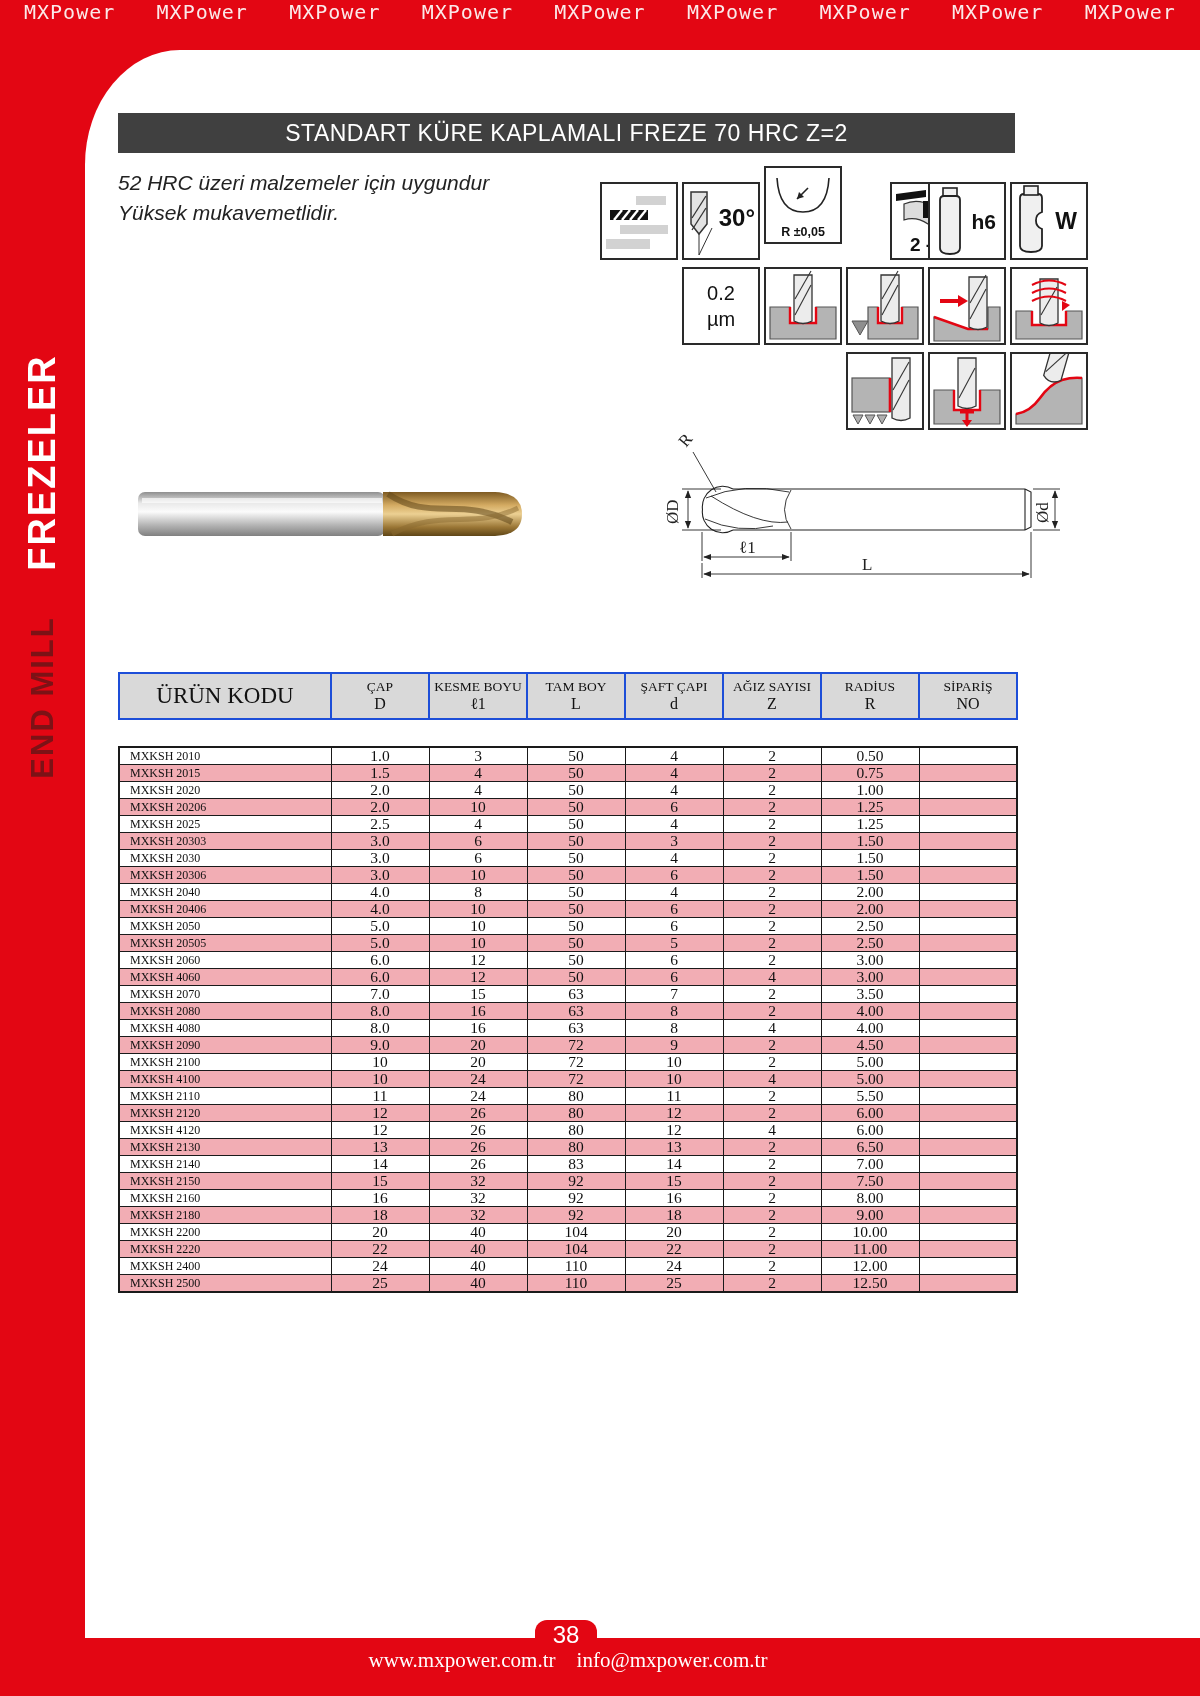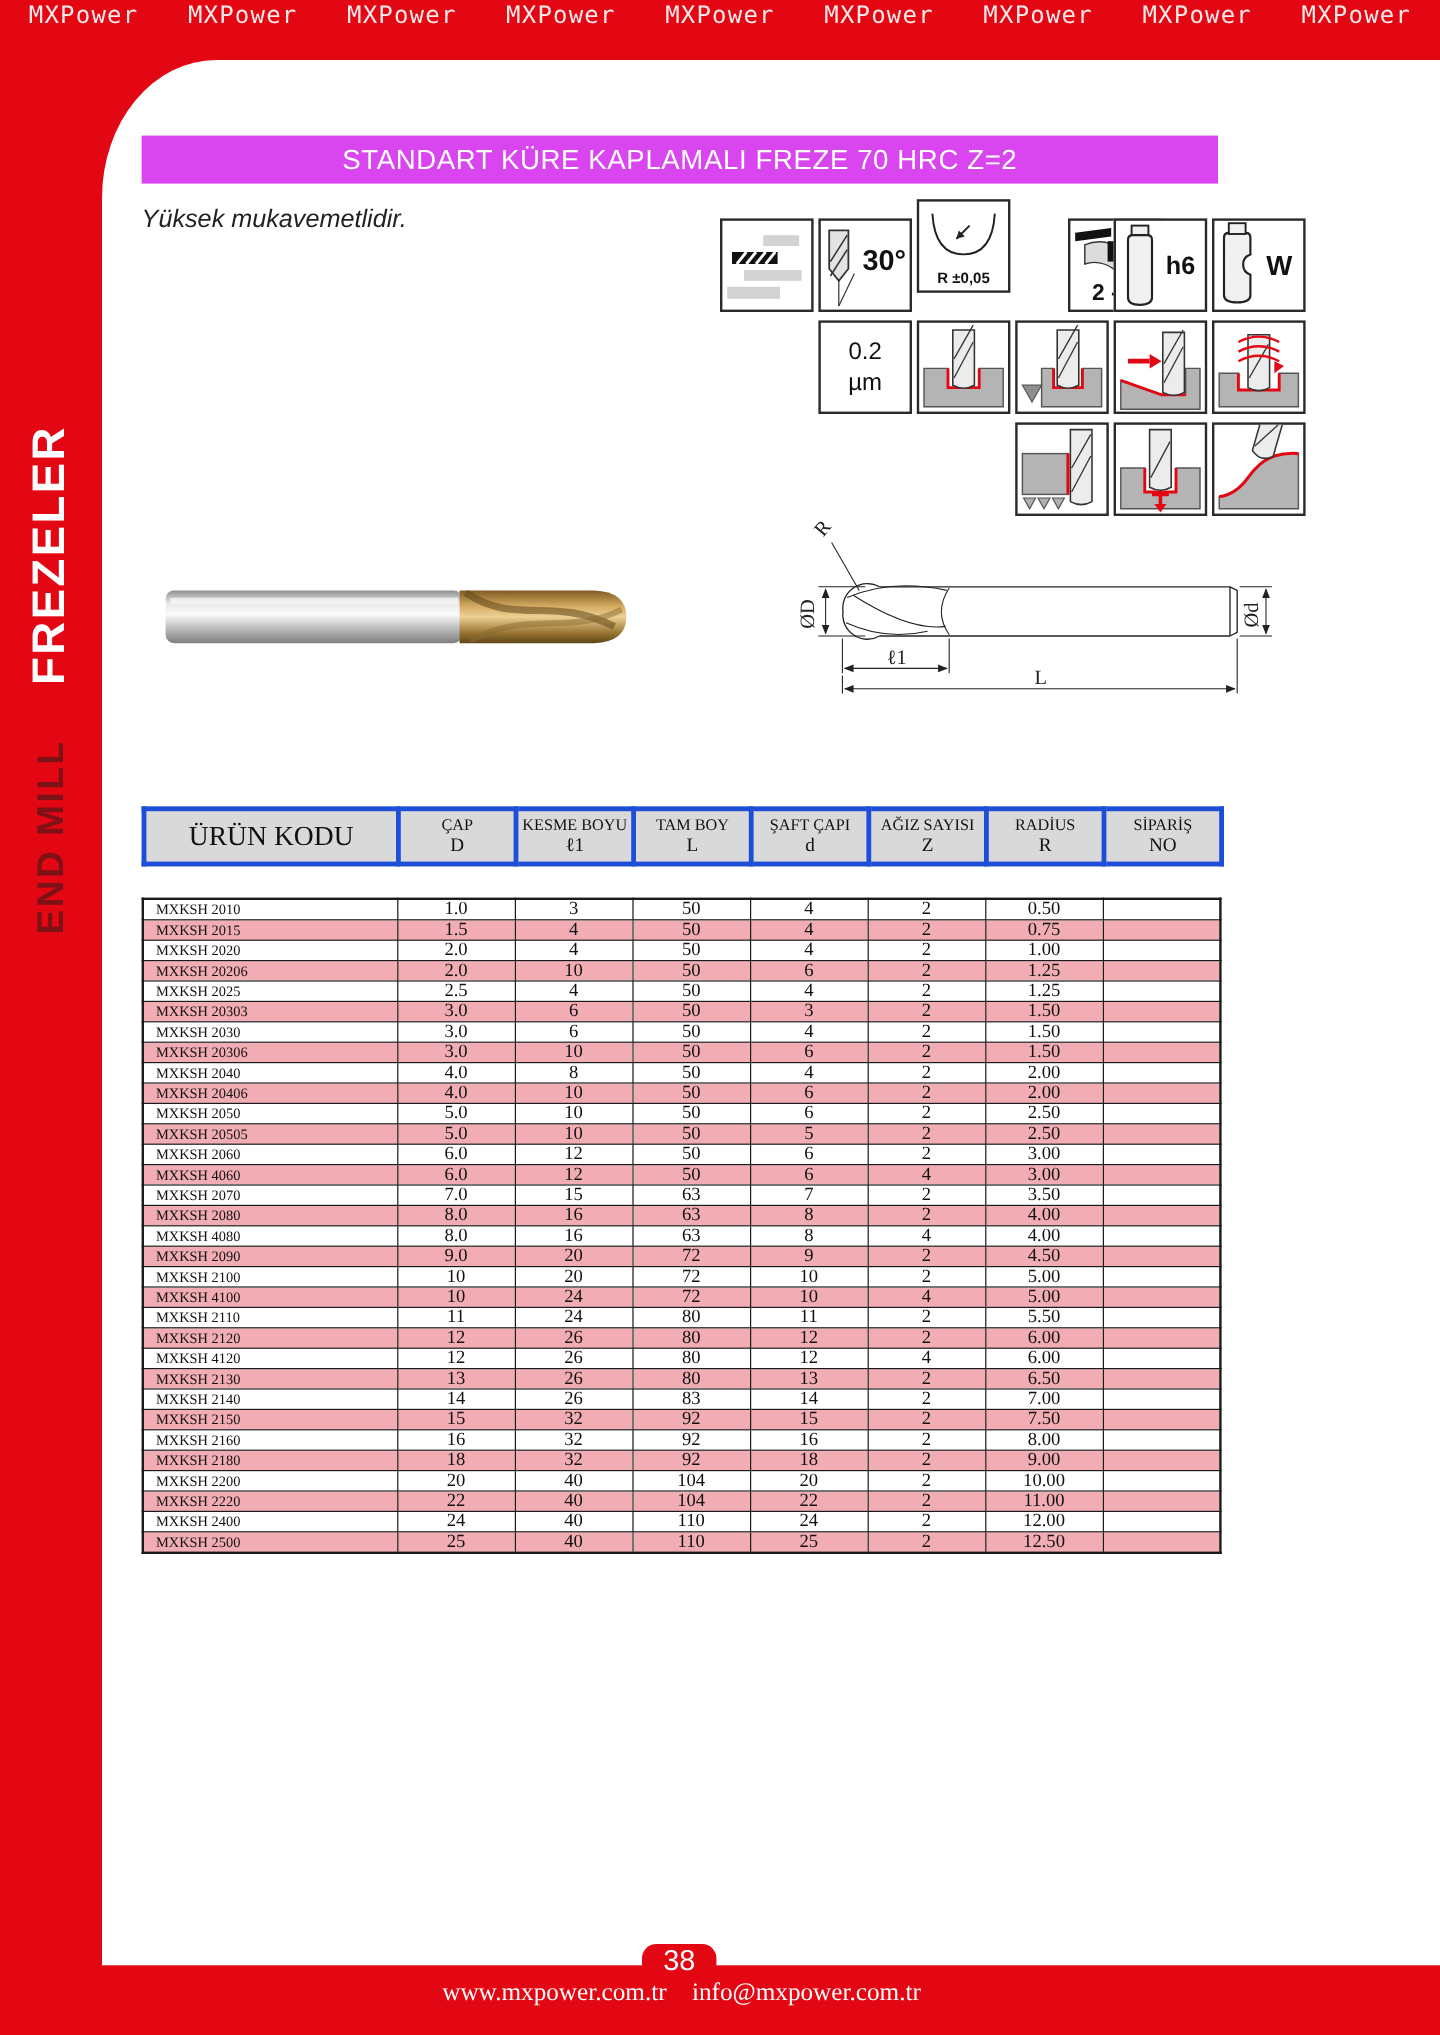--- a/index.html
+++ b/index.html
@@ -30,21 +30,21 @@
     width:300px; height:85px; line-height:85px; left:-108px; top:420px;
     font-size:38px; font-weight:600; color:#ffffff; letter-spacing:2px;
   }
   .endmill {
     width:260px; height:85px; line-height:85px; left:-88px; top:655px;
     font-size:31px; font-weight:600; color:#7c1216; letter-spacing:2px;
   }
   
   .titlebar {
     position:absolute; left:118px; top:113px; width:897px; height:40px;
-    background:#d946ef; color:#fff; display:flex; align-items:center; justify-content:center;
+    background:#404040; color:#fff; display:flex; align-items:center; justify-content:center;
     font-size:23px; letter-spacing:0.5px;
   }
   .desc {
     position:absolute; left:118px; top:168px; width:440px;
     font-style:italic; font-size:21px; line-height:30px; color:#222;
   }
   
   .ibox {
     position:absolute; width:78px; height:78px; background:#fff;
     border:2px solid #2a2a2a;
@@ -60,21 +60,21 @@
   .surface-box div { font-size:20px; color:#111; line-height:26px; }
   
   .tool-photo { position:absolute; left:130px; top:478px; }
   .tech-drawing { position:absolute; left:608px; top:430px; }
   .tech-drawing text { font-family:"Liberation Serif", serif; font-size:17px; fill:#222; }
   
   .tablewrap { position:absolute; left:118px; top:672px; width:898px; }
   table { border-collapse:collapse; table-layout:fixed; width:898px;
           font-family:"Liberation Serif", serif; }
   .hdr-table { background:#d9d9d9; border:2px solid #1a1a1a; }
-  .hdr-table th { border:4px solid #1d4ed8; height:46px; vertical-align:middle;
+  .hdr-table th { border:2px solid #1d4ed8; height:46px; vertical-align:middle;
                   font-weight:normal; color:#111; padding:1px 0; }
   .hdr-table th .ht { font-size:13.5px; line-height:16px; }
   .hdr-table th .hs { font-size:16px;  line-height:18px; }
   .hdr-table th.col-code .ht { font-size:23px; line-height:40px; }
   .body-table { border:2px solid #1a1a1a; margin-top:26px; }
   .body-table td {
     border:1px solid #1a1a1a; height:16px; line-height:16px;
     font-size:15.5px; color:#111; text-align:center; padding:0;
     overflow:hidden; white-space:nowrap;
   }
@@ -110,20 +110,21 @@
     </div>
 
   <div class="vlabel frezeler">FREZELER</div>
   <div class="vlabel endmill">END MILL</div>
 
   <div class="content">
 
     <div class="titlebar" style="left:33px; top:63px;">STANDART KÜRE KAPLAMALI FREZE 70 HRC Z=2</div>
 
     <div class="desc" style="left:33px; top:118px;">
+      <div>52 HRC üzeri malzemeler için uygundur</div>
       <div>Yüksek mukavemetlidir.</div>
     </div>
 
     <div class="ibox" style="left:515px; top:132px;">
       <svg width="74" height="74" viewBox="0 0 74 74">
         <rect x="34" y="12" width="30" height="9" fill="#d2d2d2"></rect>
         <rect x="8" y="26" width="38" height="10" fill="#111"></rect>
         <g stroke="#fff" stroke-width="2.4">
           <line x1="12" y1="36" x2="20" y2="26"></line>
             <line x1="20" y1="36" x2="28" y2="26"></line>

